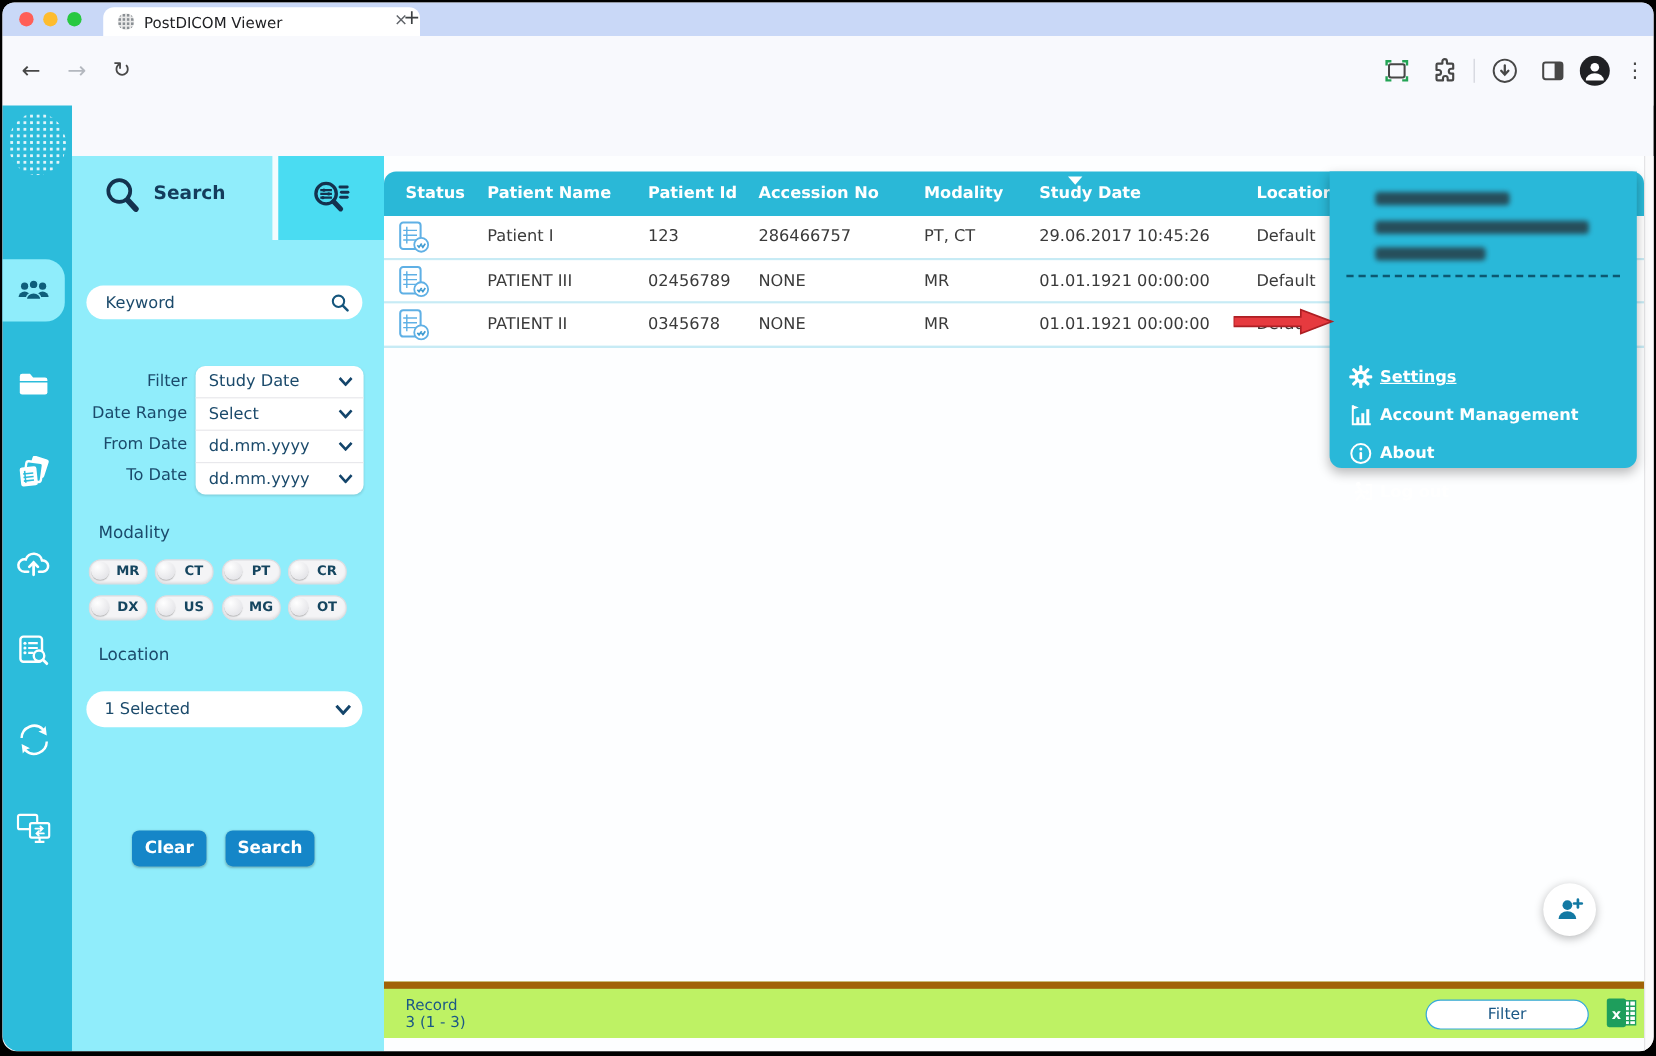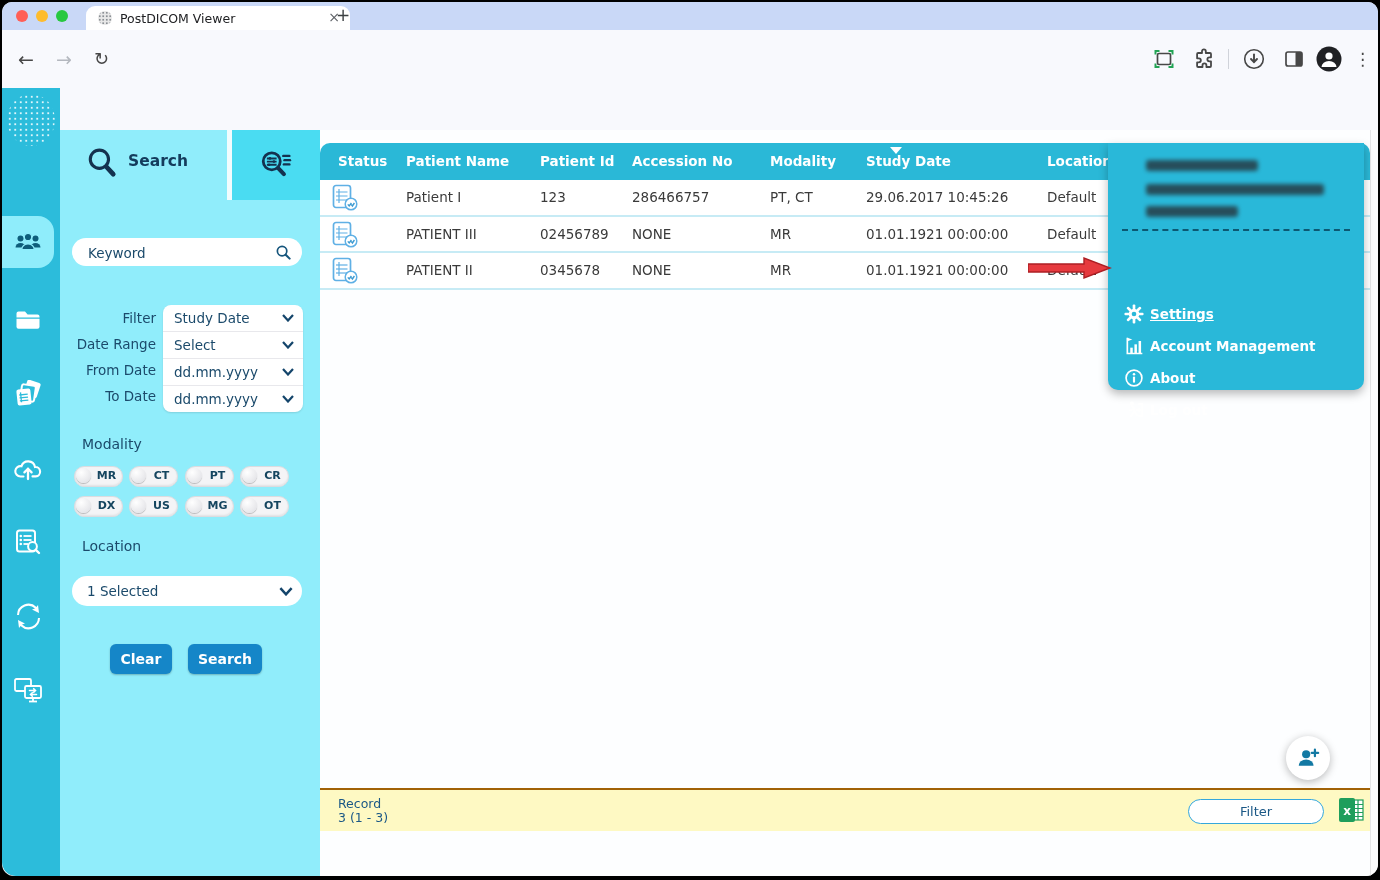--- a/index.html
+++ b/index.html
@@ -74,43 +74,43 @@
   .pill{position:absolute;width:47px;height:19px;border-radius:10px;background:#F4F4F6;
         border:1px solid #DCDCE0;box-shadow:inset 0 -1px 2px rgba(0,0,0,.08);}
   .pill .knob{position:absolute;left:1px;top:1px;width:15px;height:15px;border-radius:50%;
         background:radial-gradient(circle at 35% 30%,#fff,#DDDDE2);box-shadow:0 1px 1px rgba(0,0,0,.25);}
   .pill .plabel{position:absolute;left:18px;top:0;width:27px;text-align:center;line-height:18px;
         font-size:11px;font-weight:700;color:#15455F;}
   .loc-select{position:absolute;left:12px;top:432px;width:230px;height:30px;border-radius:15px;background:#fff;margin-top:14px;}
   .loc-select .val{position:absolute;left:15px;line-height:30px;font-size:13.5px;color:#1B4A6B;}
   .btn{position:absolute;height:30px;border-radius:6px;background:#1586C8;color:#fff;
         font-size:14px;font-weight:700;text-align:center;line-height:30px;
-        box-shadow:0 1px 2px rgba(0,0,0,.25);}
+        box-shadow:0 1px 2px rgba(0,0,0,.25);margin-top:48px;}
 
   
   .main{position:absolute;left:318px;top:128px;width:1050px;height:746px;background:#FDFEFF;}
   .scrollstrip{position:absolute;left:1368px;top:128px;width:8px;height:746px;background:#FBFBFC;
         border-left:1px solid #E4E4E6;}
   .thead{position:absolute;left:318px;top:141px;width:1050px;height:37px;background:#2AB8D7;
         border-radius:10px 10px 0 0;}
   .th{position:absolute;top:0;line-height:37px;color:#fff;font-size:13.5px;font-weight:700;}
   .sort-tri{position:absolute;left:570px;top:4px;width:0;height:0;border:6px solid rgba(0,0,0,0);
         border-top:7px solid #fff;}
   .trow{position:absolute;left:318px;width:1050px;height:34.5px;background:#fff;
         border-bottom:2px solid #C7EBF5;}
   .td{position:absolute;top:0;line-height:34.5px;color:#3A3A3A;font-size:13.5px;}
   .status-ic{position:absolute;left:12px;top:4px;}
 
   
   .col-status{left:18px;}  .col-name{left:86px;}  .col-id{left:220px;}
   .col-acc{left:312px;}    .col-mod{left:450px;}  .col-date{left:546px;} .col-loc{left:727px;}
 
   
-  .footer{position:absolute;left:318px;top:786px;width:1050px;height:41px;background:#fef9c3;
-        border-top:2px solid #a16207;}
+  .footer{position:absolute;left:318px;top:816px;width:1050px;height:41px;background:#bef264;
+        border-top:6px solid #a16207;}
   .rec{position:absolute;left:18px;color:#1B5886;font-size:12.5px;line-height:14px;}
   .pager{position:absolute;left:0;right:0;top:10px;text-align:center;color:#1C5F8F;font-size:13.5px;}
   .pager .sym{font-size:16px;font-weight:700;vertical-align:-1px;}
   .pager .num{font-size:15px;}
   .pager span{margin:0 4px;}
   .filter-btn{position:absolute;left:868px;top:9px;width:134px;height:23px;background:#fff;
         border:1.5px solid #35A7DC;border-radius:13px;text-align:center;line-height:23px;
         color:#1B5886;font-size:13px;}
   .excel{position:absolute;left:1018px;top:7px;}
 

